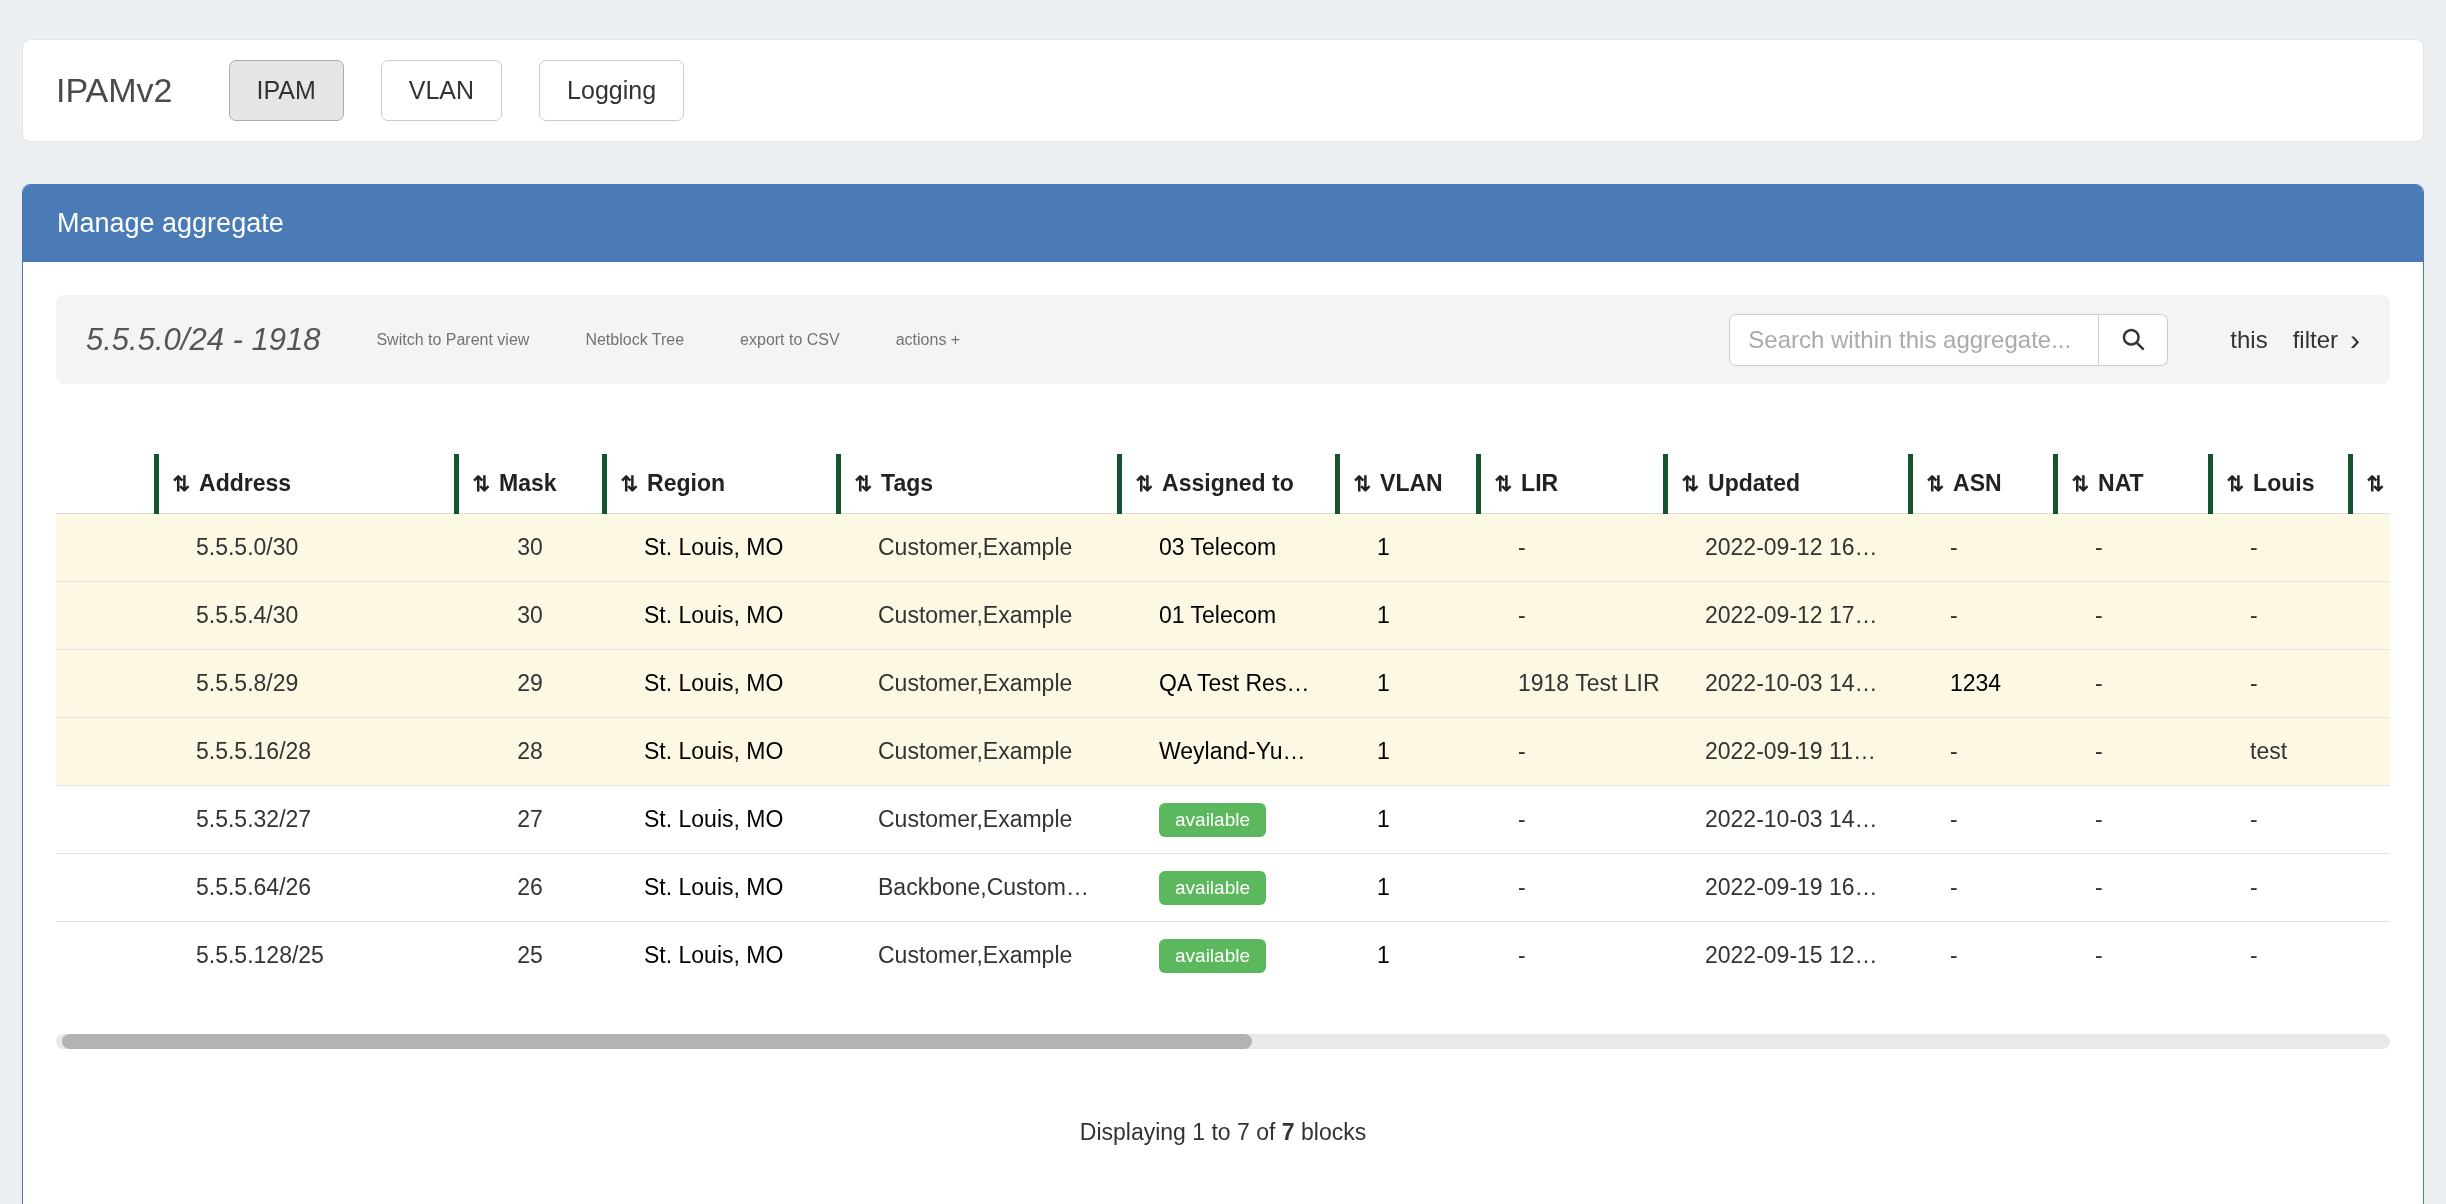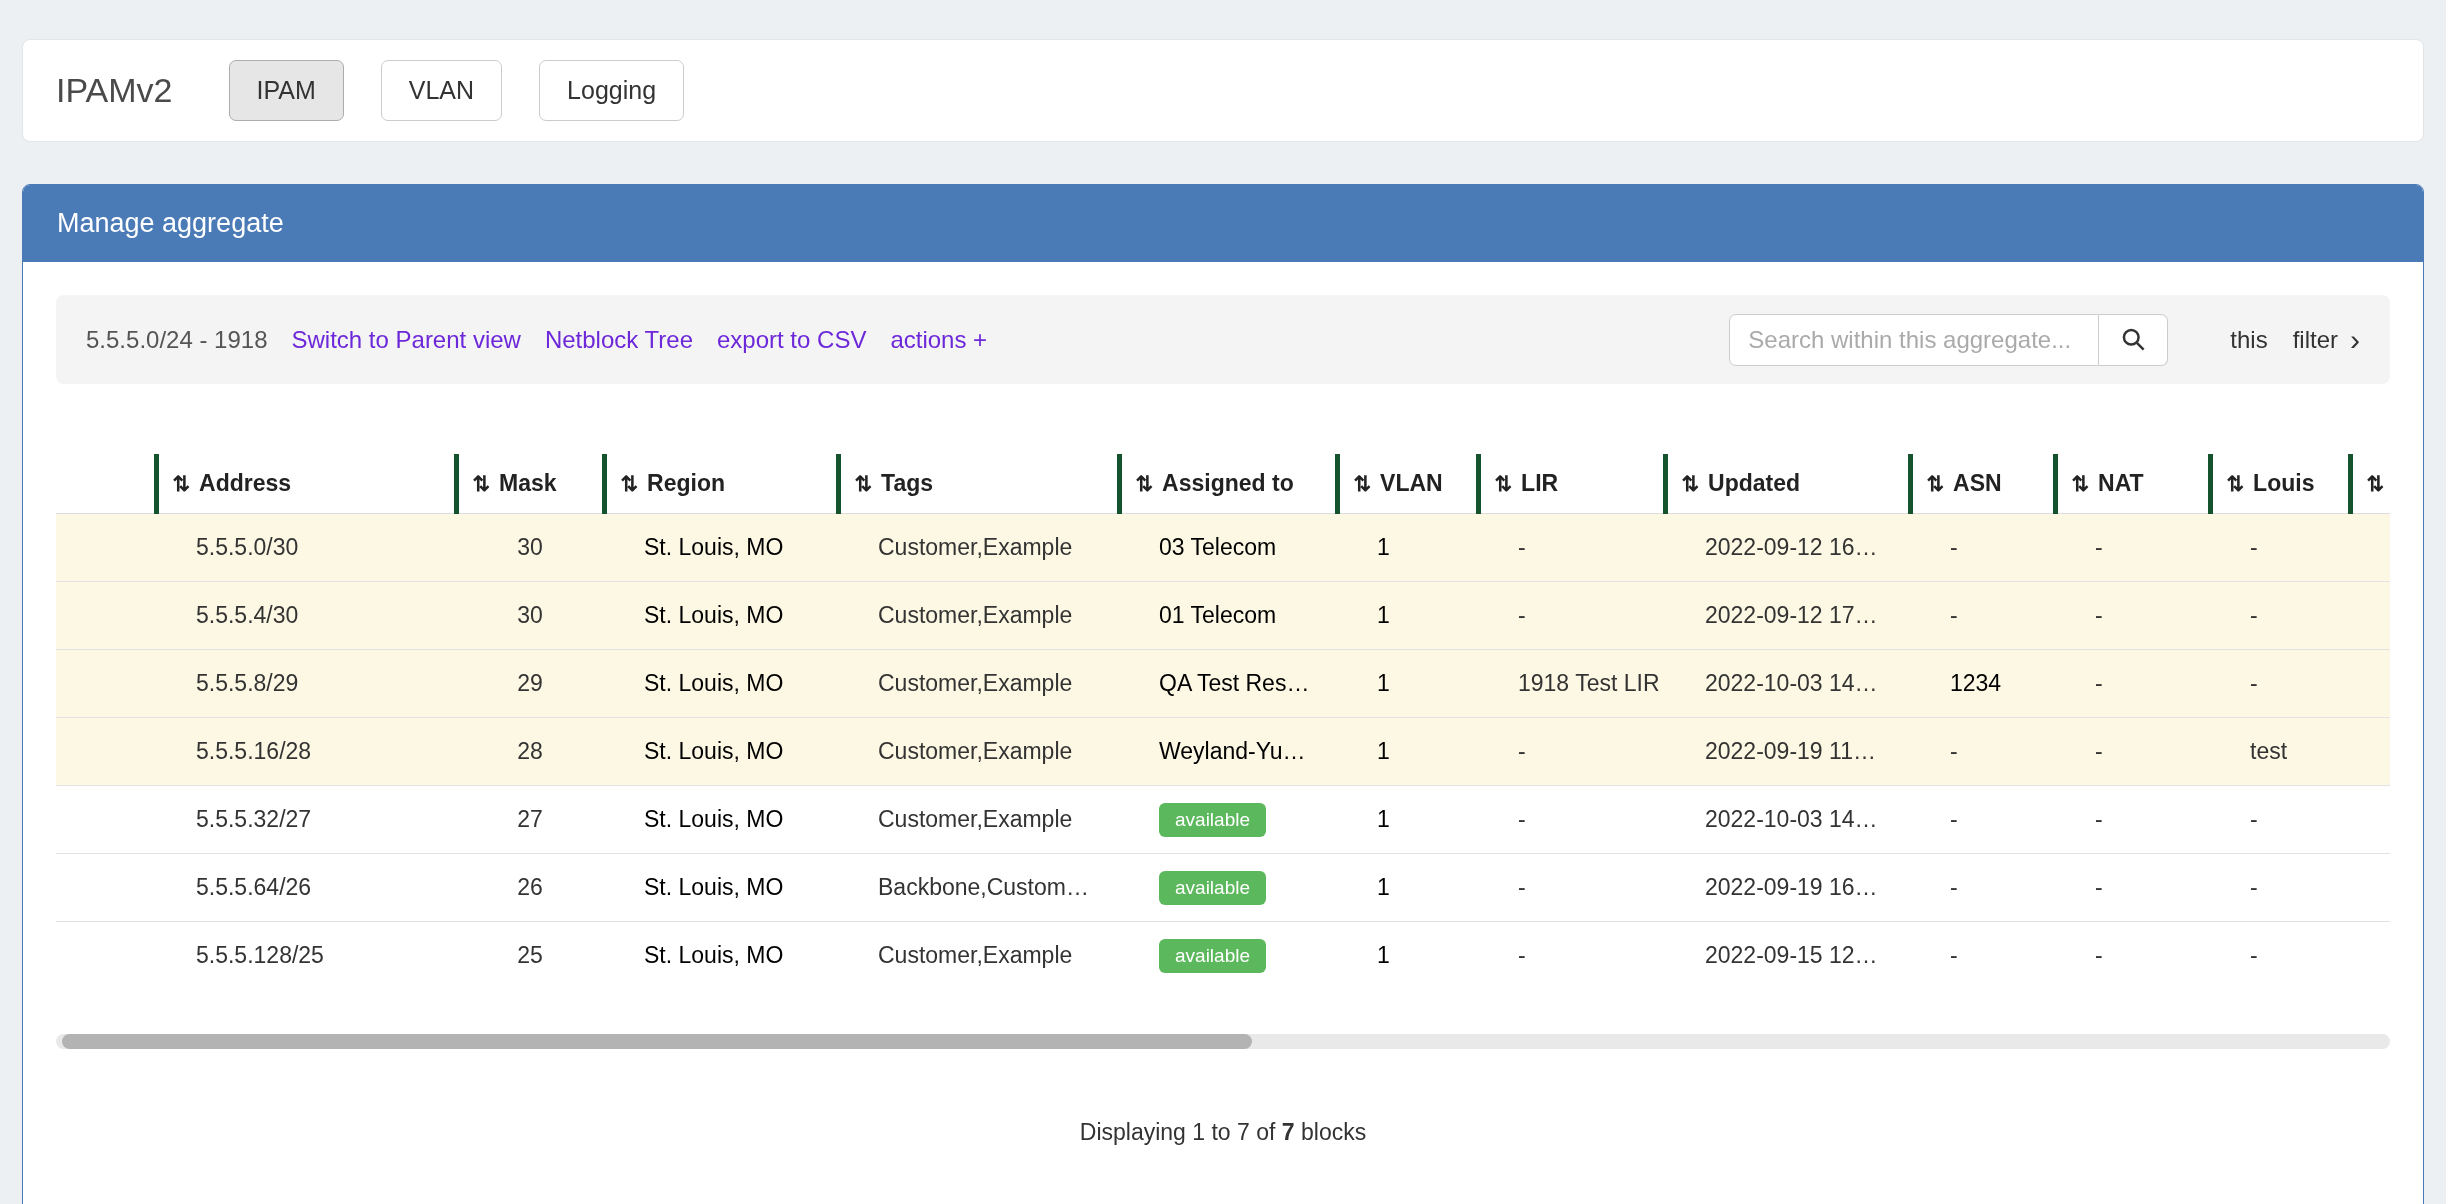--- a/index.html
+++ b/index.html
@@ -59,22 +59,22 @@
 
   
   .toolbar {
     background: #f4f4f4;
     border-radius: 8px;
     height: 89px;
     display: flex;
     align-items: center;
     padding: 0 30px;
   }
-  .agg-title { font-size: 24px; color: #555; }
-  .tool-link { font-size: 24px; color: #6d28d9; margin-left: 24px; cursor: pointer; white-space: nowrap; }
+  .agg-title { font-size: 31px; color: #555; font-style: italic; }
+  .tool-link { font-size: 16px; color: #737373; margin-left: 56px; cursor: pointer; white-space: nowrap; }
   .search-group { margin-left: auto; display: flex; align-items: stretch; height: 52px; }
   .search-input {
     width: 370px;
     height: 52px;
     border: 1px solid #ccc;
     border-radius: 7px 0 0 7px;
     padding: 0 18px;
     font-family: "Liberation Sans", sans-serif;
     font-size: 24px;
     color: #555;

